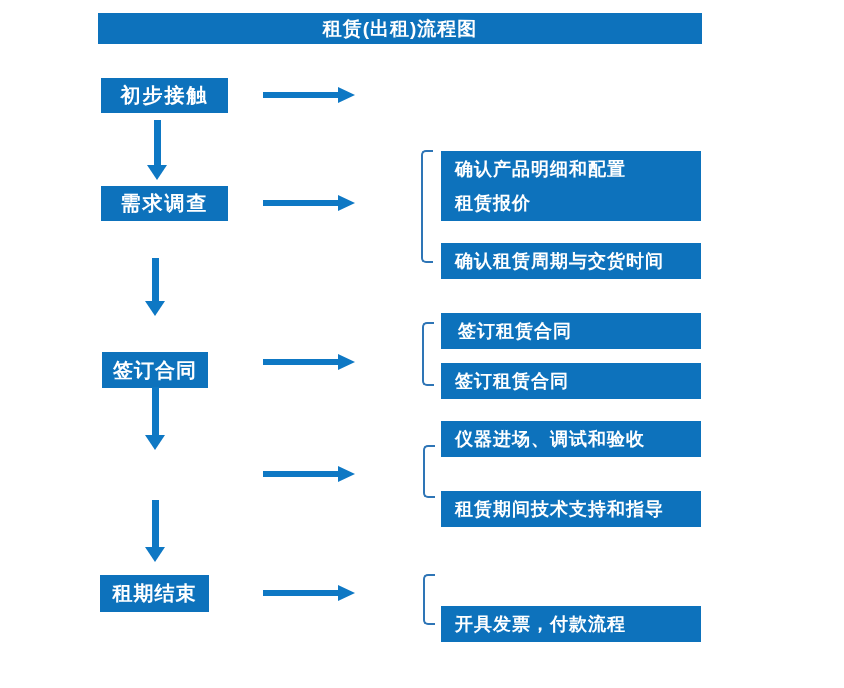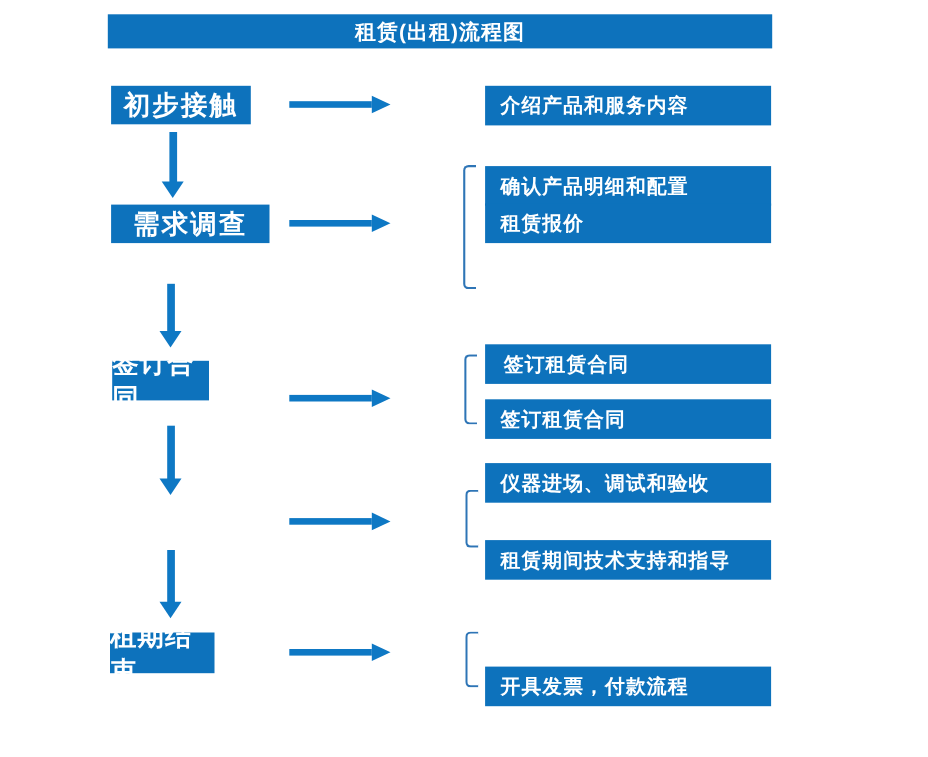--- a/index.html
+++ b/index.html
@@ -19,27 +19,27 @@
   }
   .title-bar{
     position:absolute;left:98px;top:13px;width:604px;height:31px;
     background:var(--box-blue);
     display:flex;align-items:center;justify-content:center;
     color:var(--text-white);font-weight:bold;font-size:19px;letter-spacing:1px;
   }
   .lbox{
     position:absolute;background:var(--box-blue);
     display:flex;align-items:center;justify-content:center;
-    color:var(--text-white);font-weight:bold;font-size:24px;letter-spacing:2px;
+    color:var(--text-white);font-weight:bold;font-size:20px;letter-spacing:2px;
   }
   #lb0{left:101px;top:78px;width:127px;height:35px;}
-  #lb1{left:101px;top:186px;width:144px;height:35px;}
-  #lb2{left:102px;top:328px;width:88px;height:36px;letter-spacing:1px;}
+  #lb1{left:101px;top:186px;width:127px;height:35px;}
+  #lb2{left:102px;top:352px;width:106px;height:36px;letter-spacing:1px;}
   #lb3{left:100px;top:458px;width:108px;height:37px;letter-spacing:1px;}
-  #lb4{left:100px;top:575px;width:95px;height:37px;letter-spacing:1px;}
+  #lb4{left:100px;top:575px;width:109px;height:37px;letter-spacing:1px;}
   .rbox{
     position:absolute;left:441px;width:260px;height:36px;
     background:var(--box-blue);
     display:flex;align-items:center;
     padding-left:14px;
     color:var(--text-white);font-weight:bold;font-size:18px;letter-spacing:1px;
   }
   #rb0{top:78px;}
   #rb1{top:151px;}
   #rb2{top:185px;}
@@ -92,23 +92,23 @@
 
   <div class="title-bar">
     <span>租赁(出租)流程图</span>
   </div>
 
   <div class="lbox" id="lb0">初步接触</div>
   <div class="lbox" id="lb1">需求调查</div>
   <div class="lbox" id="lb2">签订合同</div>
   <div class="lbox" id="lb4">租期结束</div>
 
-  <div class="rbox" id="rb0">介绍产品和服务内容</div>
   <div class="rbox" id="rb1">确认产品明细和配置</div>
   <div class="rbox" id="rb2">租赁报价</div>
+  <div class="rbox" id="rb3">确认租赁周期与交货时间</div>
   <div class="rbox" id="rb4">签订租赁合同</div>
   <div class="rbox" id="rb5">签订租赁合同</div>
   <div class="rbox" id="rb6">仪器进场、调试和验收</div>
   <div class="rbox" id="rb7">租赁期间技术支持和指导</div>
   <div class="rbox" id="rb9">开具发票，付款流程</div>
 
   <div class="harrow" id="ha0">
       <div class="shaft"></div>
       <div class="head"></div>
     </div>

